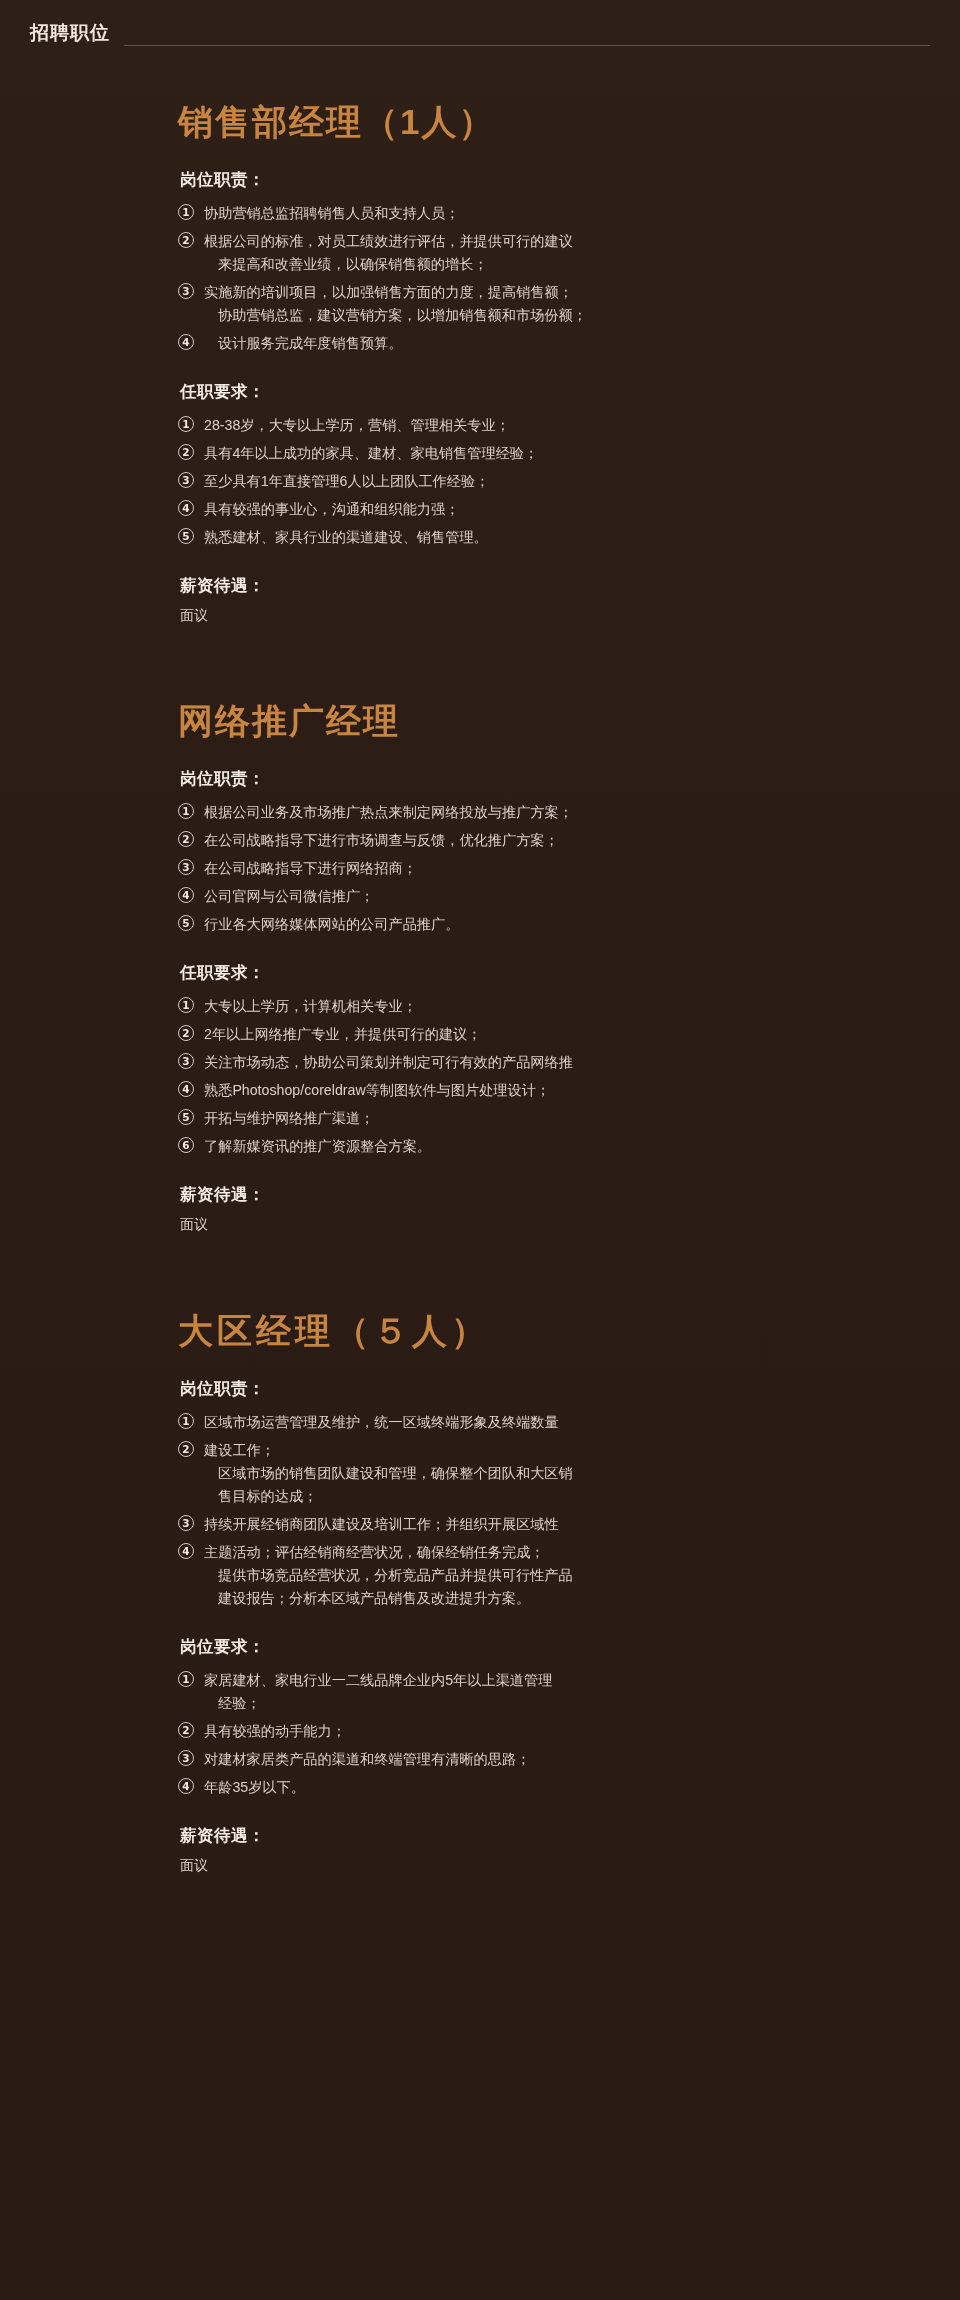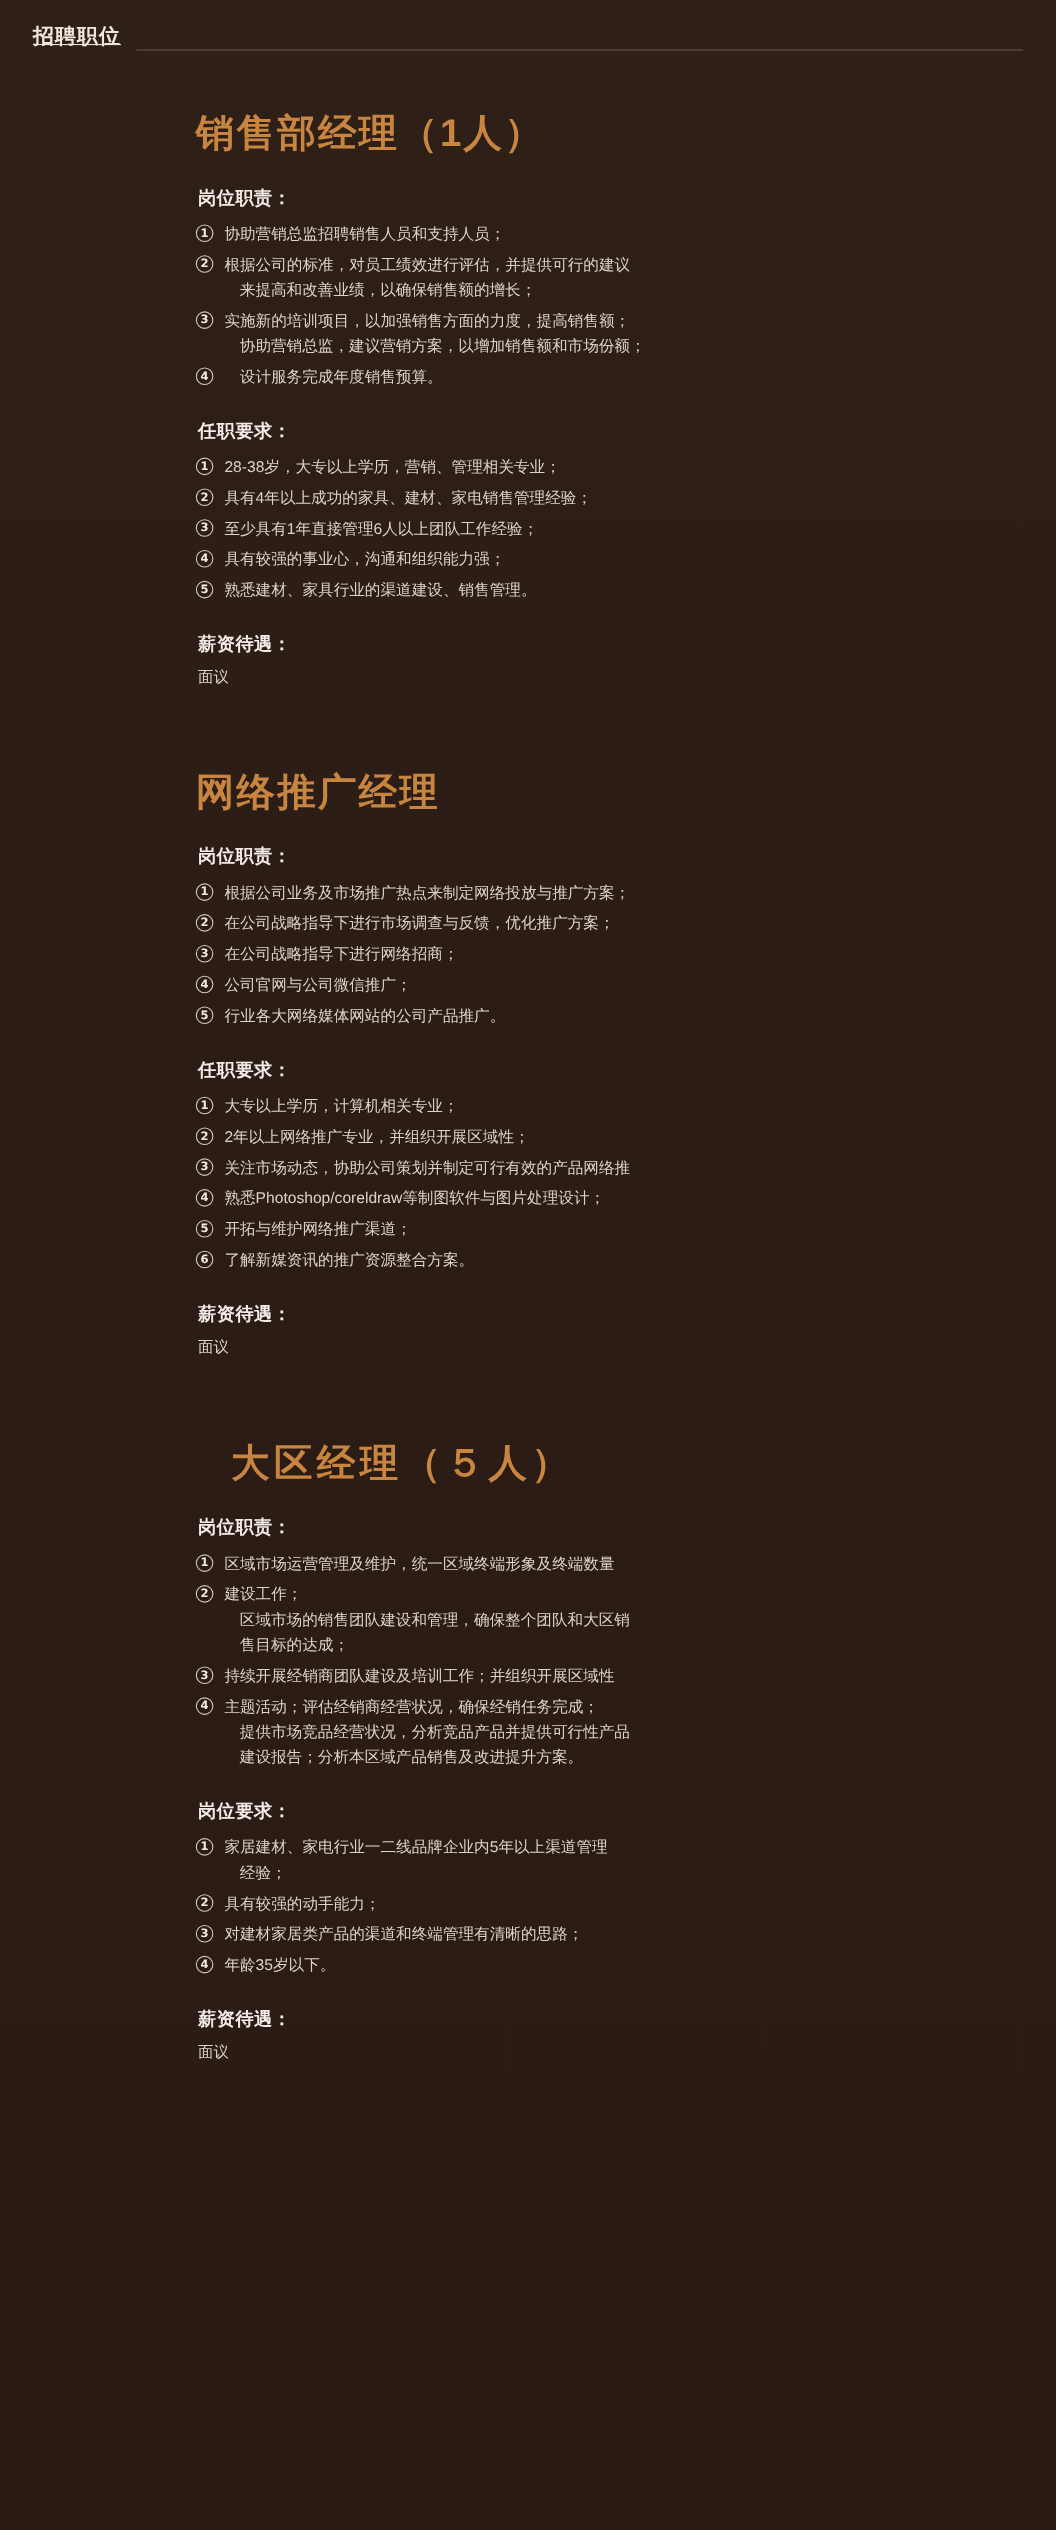--- a/index.html
+++ b/index.html
@@ -20,21 +20,20 @@
     min-height: 2300px;
     background: linear-gradient(180deg, #2e1f17 0%, #2b1c15 40%, #2a1b14 100%);
     position: relative;
     padding-bottom: 40px;
   }
 
   
   .page-header {
     padding: 20px 0 0 0;
     position: relative;
-    text-decoration: underline;
   }
   .header-inner {
     display: flex;
     align-items: flex-end;
     padding: 0 30px 0 30px;
   }
   .header-title {
     font-size: 19px;
     font-weight: bold;
     color: #f0e6dd;
@@ -61,21 +60,21 @@
   .job + .job { margin-top: 74px; }
 
   .job-title {
     font-size: 35px;
     font-weight: bold;
     color: #c8853f;
     letter-spacing: 2px;
     margin: 0 0 26px 0;
     line-height: 1.2;
   }
-  .job-title.spaced { letter-spacing: 4px; margin-left: 32px; }
+  .job-title.spaced { letter-spacing: 4px; }
 
   .section {
     margin-bottom: 26px;
     margin-top: 19px;
   }
   .section:last-child { margin-bottom: 0; }
 
   .section-title {
     font-size: 16.5px;
     font-weight: bold;
@@ -232,21 +231,21 @@
         </div>
         <div class="section">
           <div class="section-title">任职要求：</div>
           <ol class="items">
             <li>
               <span class="num">1</span>
               <span class="item-text">大专以上学历，计算机相关专业；</span>
             </li>
             <li>
               <span class="num">2</span>
-              <span class="item-text">2年以上网络推广专业，并组织开展区域性；</span>
+              <span class="item-text">2年以上网络推广专业，并提供可行的建议；</span>
             </li>
             <li>
               <span class="num">3</span>
               <span class="item-text">关注市场动态，协助公司策划并制定可行有效的产品网络推</span>
             </li>
             <li>
               <span class="num">4</span>
               <span class="item-text">熟悉Photoshop/coreldraw等制图软件与图片处理设计；</span>
             </li>
             <li>

